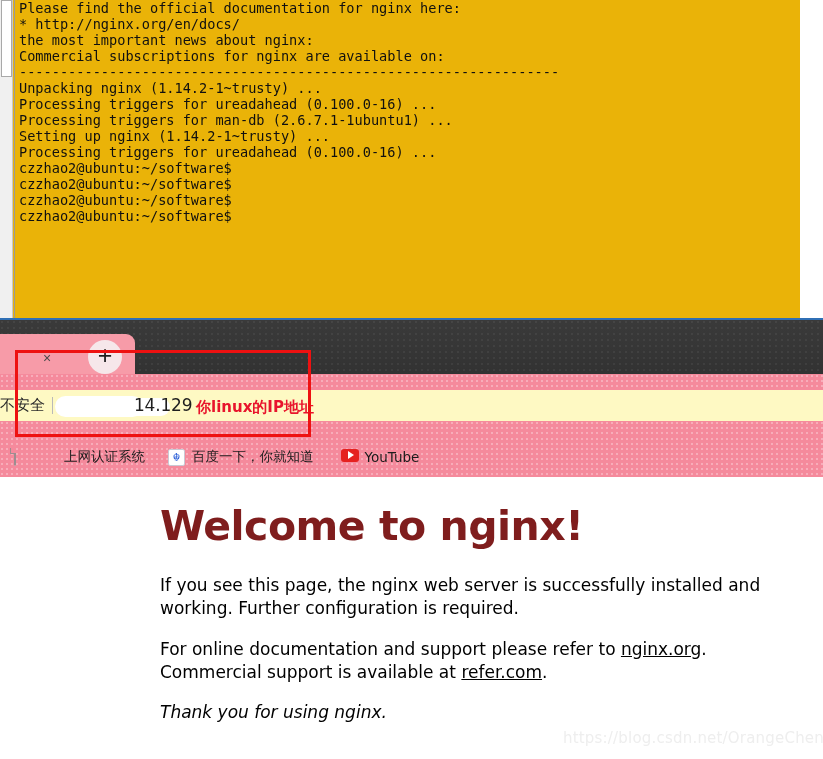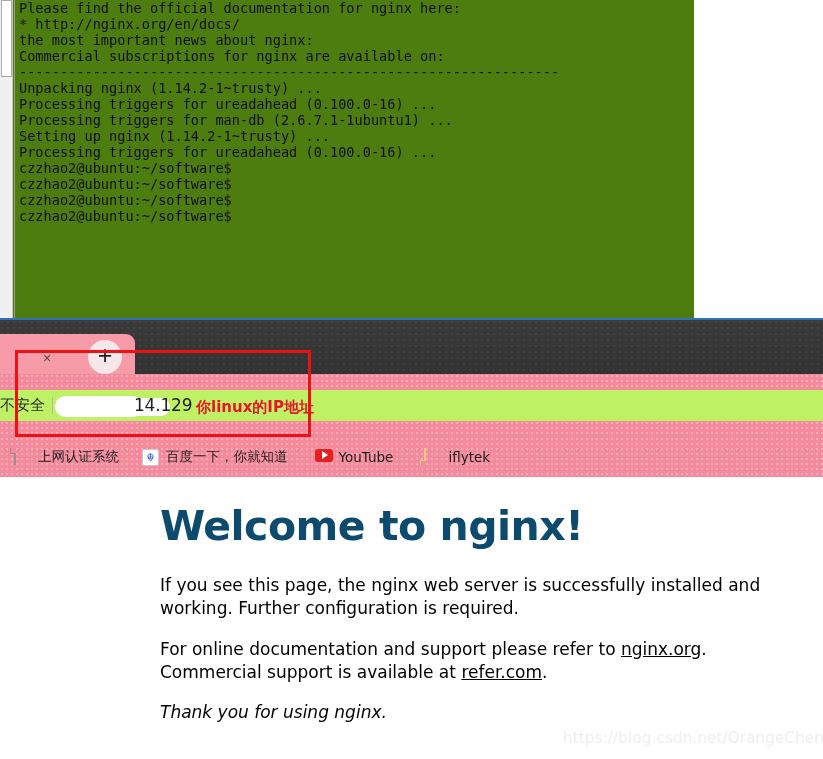--- a/index.html
+++ b/index.html
@@ -6,22 +6,22 @@
   html, body {
     width: 823px; height: 759px;
     background: #ffffff;
     font-family: "Liberation Sans", sans-serif;
     overflow: hidden;
   }
   #root { position: relative; width: 823px; height: 759px; }
 
   
   .terminal {
-    position: absolute; left: 0; top: 0; width: 694px; height: 318px;
-    background: #4d7c0f;
+    position: absolute; left: 0; top: 0; width: 800px; height: 318px;
+    background: #eab308;
     overflow: hidden;
   }
   .term-scrollbar-track {
     position: absolute; left: 0; top: 0; width: 13px; height: 318px;
     background: #f0f0f0;
     border-right: 1px solid #c8c8c8;
   }
   .term-scrollbar-thumb {
     position: absolute; left: 1px; top: 0px; width: 11px; height: 77px;
     background: #ffffff;
@@ -85,21 +85,21 @@
       radial-gradient(circle at 2px 2px, rgba(255,255,255,0.30) 1px, transparent 1.4px) 0 0/5px 5px,
       #f58a9c;
     background-color: #f58a9c;
   }
   .pinkband.top    { top: 56px;  height: 16px; }
   .pinkband.mid    { top: 103px; height: 16px; }
   .pinkband.marks  { top: 119px; height: 40px; }
 
   .urlbar {
     position: absolute; left: 0; top: 72px; width: 823px; height: 31px;
-    background: #bef264;
+    background: #fef9c3;
     display: flex; align-items: center;
   }
   .url-insecure {
     font-family: "DejaVu Sans", sans-serif;
     font-size: 15px; color: #2b2b2b; margin-left: 0px; padding-left: 0px;
     white-space: nowrap;
   }
   .url-sep {
     width: 1px; height: 17px; background: #b9b9b9; margin: 0 8px 0 7px;
   }
@@ -177,21 +177,21 @@
   }
 
   
   .page {
     position: absolute; left: 0; top: 159px; width: 823px; height: 282px;
     background: #ffffff;
   }
   .page-inner { padding: 28px 40px 0 160px; }
   .page h1 {
     font-family: "DejaVu Sans", sans-serif;
-    font-size: 41px; font-weight: bold; color: #0c4a6e;
+    font-size: 41px; font-weight: bold; color: #7f1d1d;
     letter-spacing: -0.5px; line-height: 1.05;
     margin-bottom: 26px;
   }
   .page p {
     font-family: "DejaVu Sans", sans-serif;
     font-size: 17px; color: #000000; line-height: 1.37;
     margin-bottom: 17px; max-width: 625px;
   }
   .page p.thanks { font-style: italic; }
   .page a { color: #000000; text-decoration: underline; }
@@ -260,39 +260,35 @@
       <div class="url-redaction"></div>
       <div class="url-redaction2"></div>
       <div class="url-text">14.129</div>
       <div class="annot-ip">你linux的IP地址</div>
     </div>
 
     <div class="pinkband mid"></div>
     <div class="pinkband marks"></div>
 
     <div class="bookmarks">
-      <div class="bm" style="margin-left:14px;">
+      <div class="bm" style="margin-left:14px;gap:26px;">
         <span class="bm-ico"><span class="ico-doc"></span></span>
         <span class="bm-label">上网认证系统</span>
       </div>
       <div class="bm" style="margin-left:23px;">
         <span class="bm-ico">
             <span class="ico-baidu">☬</span>
           </span>
         <span class="bm-label">百度一下，你就知道</span>
       </div>
       <div class="bm" style="margin-left:27px;">
         <span class="bm-ico">
             <span class="ico-yt"></span>
           </span>
         <span class="bm-label">YouTube</span>
-      </div>
-      <div class="bm" style="margin-left:31px;">
-        <span class="bm-ico"><span class="ico-folder"></span></span>
-        <span class="bm-label">iflytek</span>
       </div>
     </div>
 
     <div class="page">
       <div class="page-inner">
         <h1>Welcome to nginx!</h1>
         <p>If you see this page, the nginx web server is successfully installed and working. Further configuration is required.</p>
         <p><span>For online documentation and support please refer to </span><a href="#">nginx.org</a><span>. Commercial support is available at </span><a href="#">refer.com</a><span>.</span></p>
         <p class="thanks">Thank you for using nginx.</p>
       </div>

